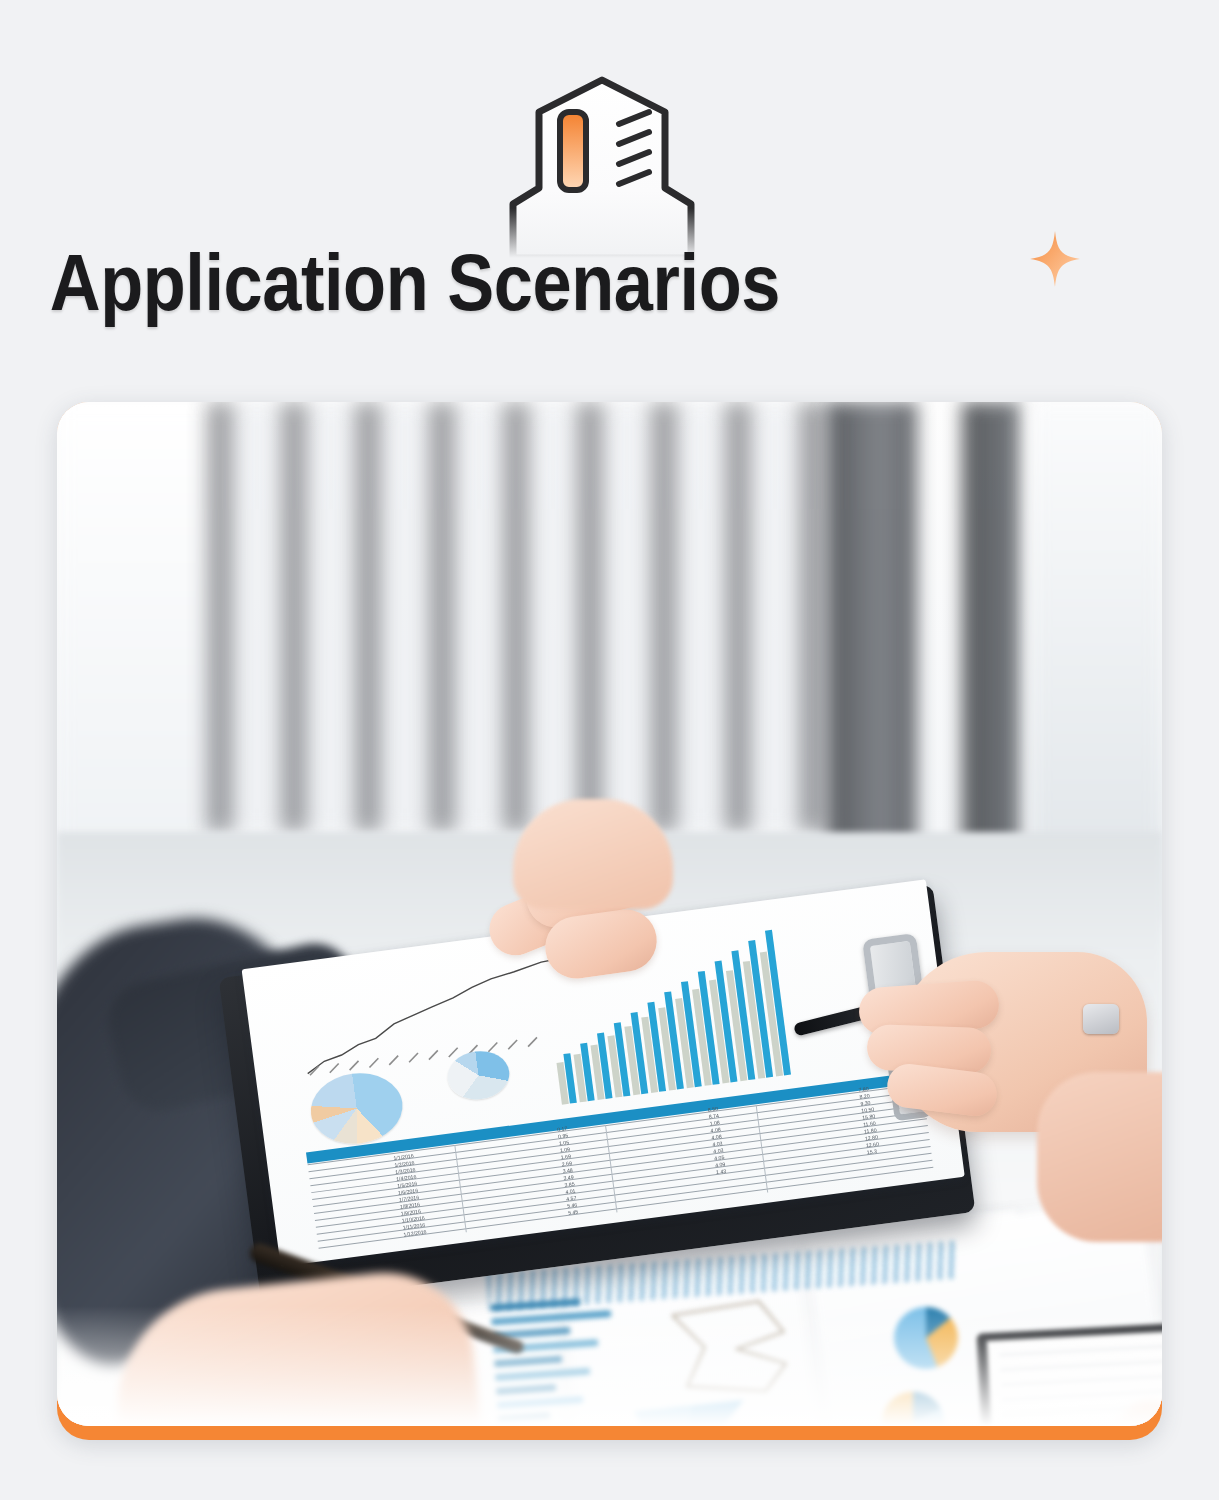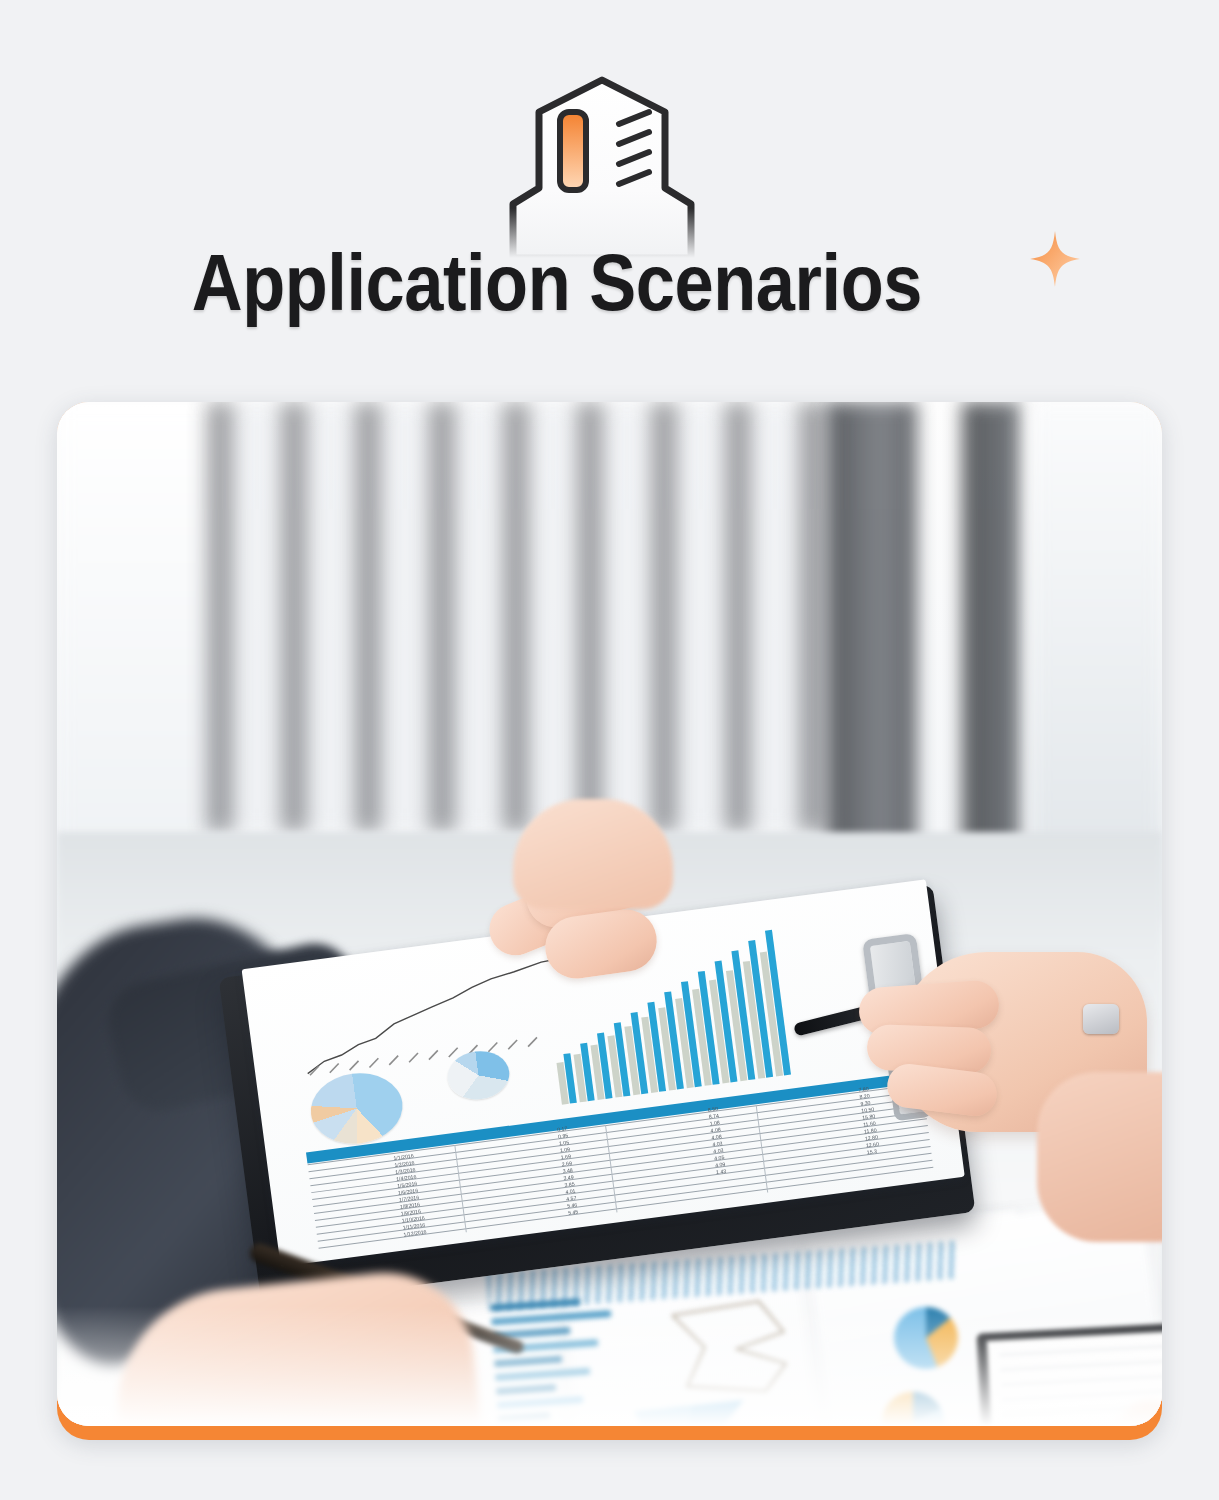--- a/index.html
+++ b/index.html
@@ -31,21 +31,21 @@
   .brand-mark svg { display: block; width: 215px; height: 190px; }
 
   .title-row {
     position: absolute;
     left: 0;
     top: 236px;
     width: 972px;
     height: 100px;
     display: flex;
     align-items: flex-start;
-    justify-content: flex-end;
+    justify-content: flex-start;
   }
 
   .page-title {
     font-size: 80px;
     line-height: 94px;
     font-weight: 700;
     letter-spacing: -0.5px;
     color: #1b1b1d;
     transform: scaleX(0.88);
     transform-origin: center center;

